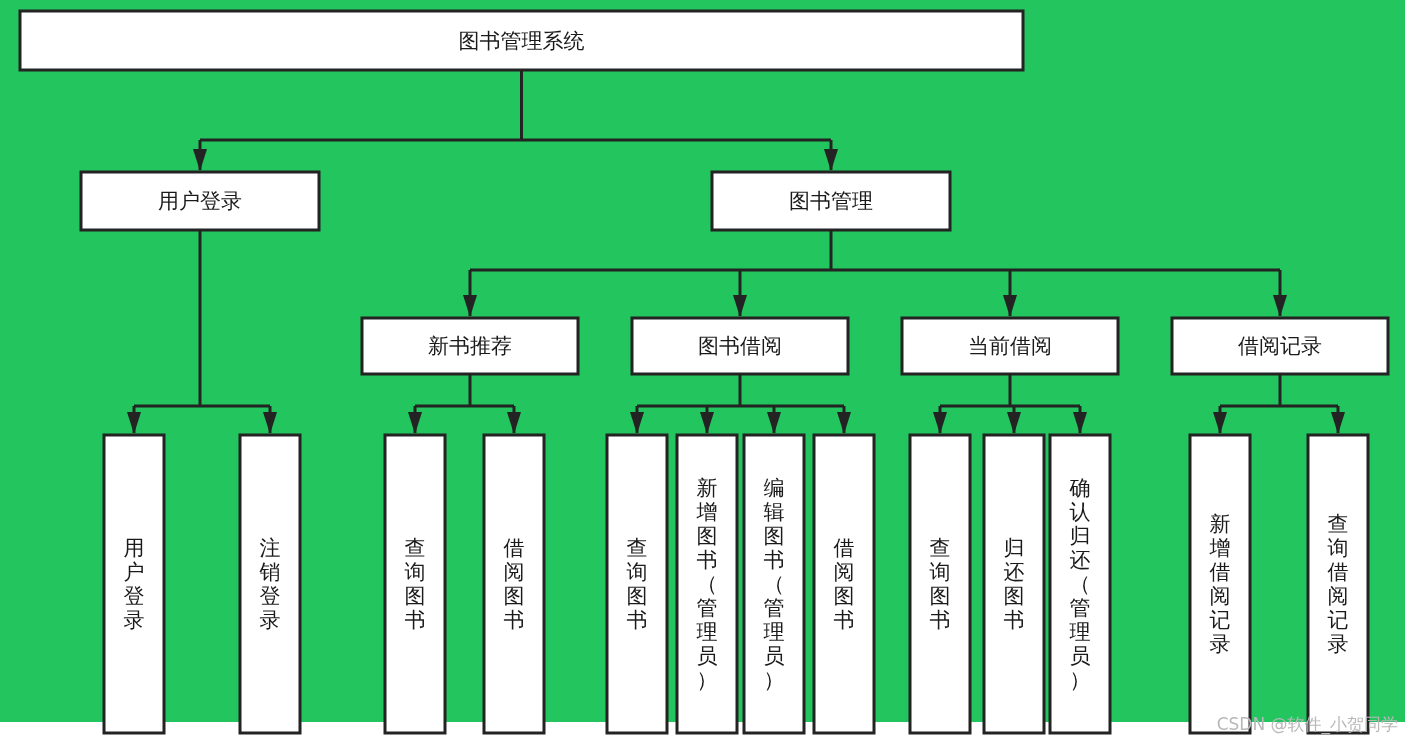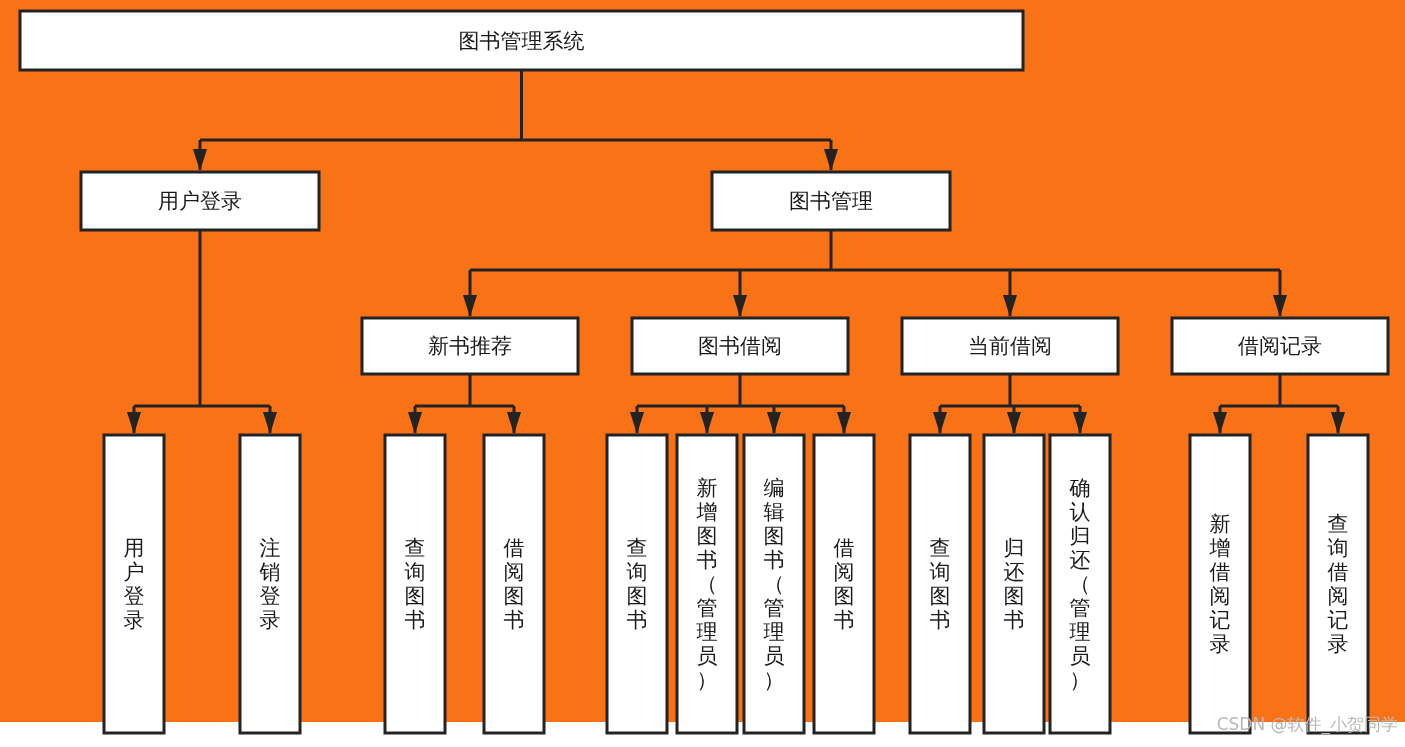--- a/index.html
+++ b/index.html
@@ -10,21 +10,21 @@
   body {
     width: 1405px;
     height: 747px;
     font-family: "DejaVu Sans", "Liberation Sans", sans-serif;
     overflow: hidden;
   }
   #diagram-root {
     position: relative;
     width: 1405px;
     height: 722px;
-    background: #f97316;
+    background: #22c55e;
   }
   svg.diagram-canvas {
     position: absolute;
     left: 0;
     top: 0;
     width: 1405px;
     height: 747px;
   }
   .node-rect {
     fill: #ffffff;

